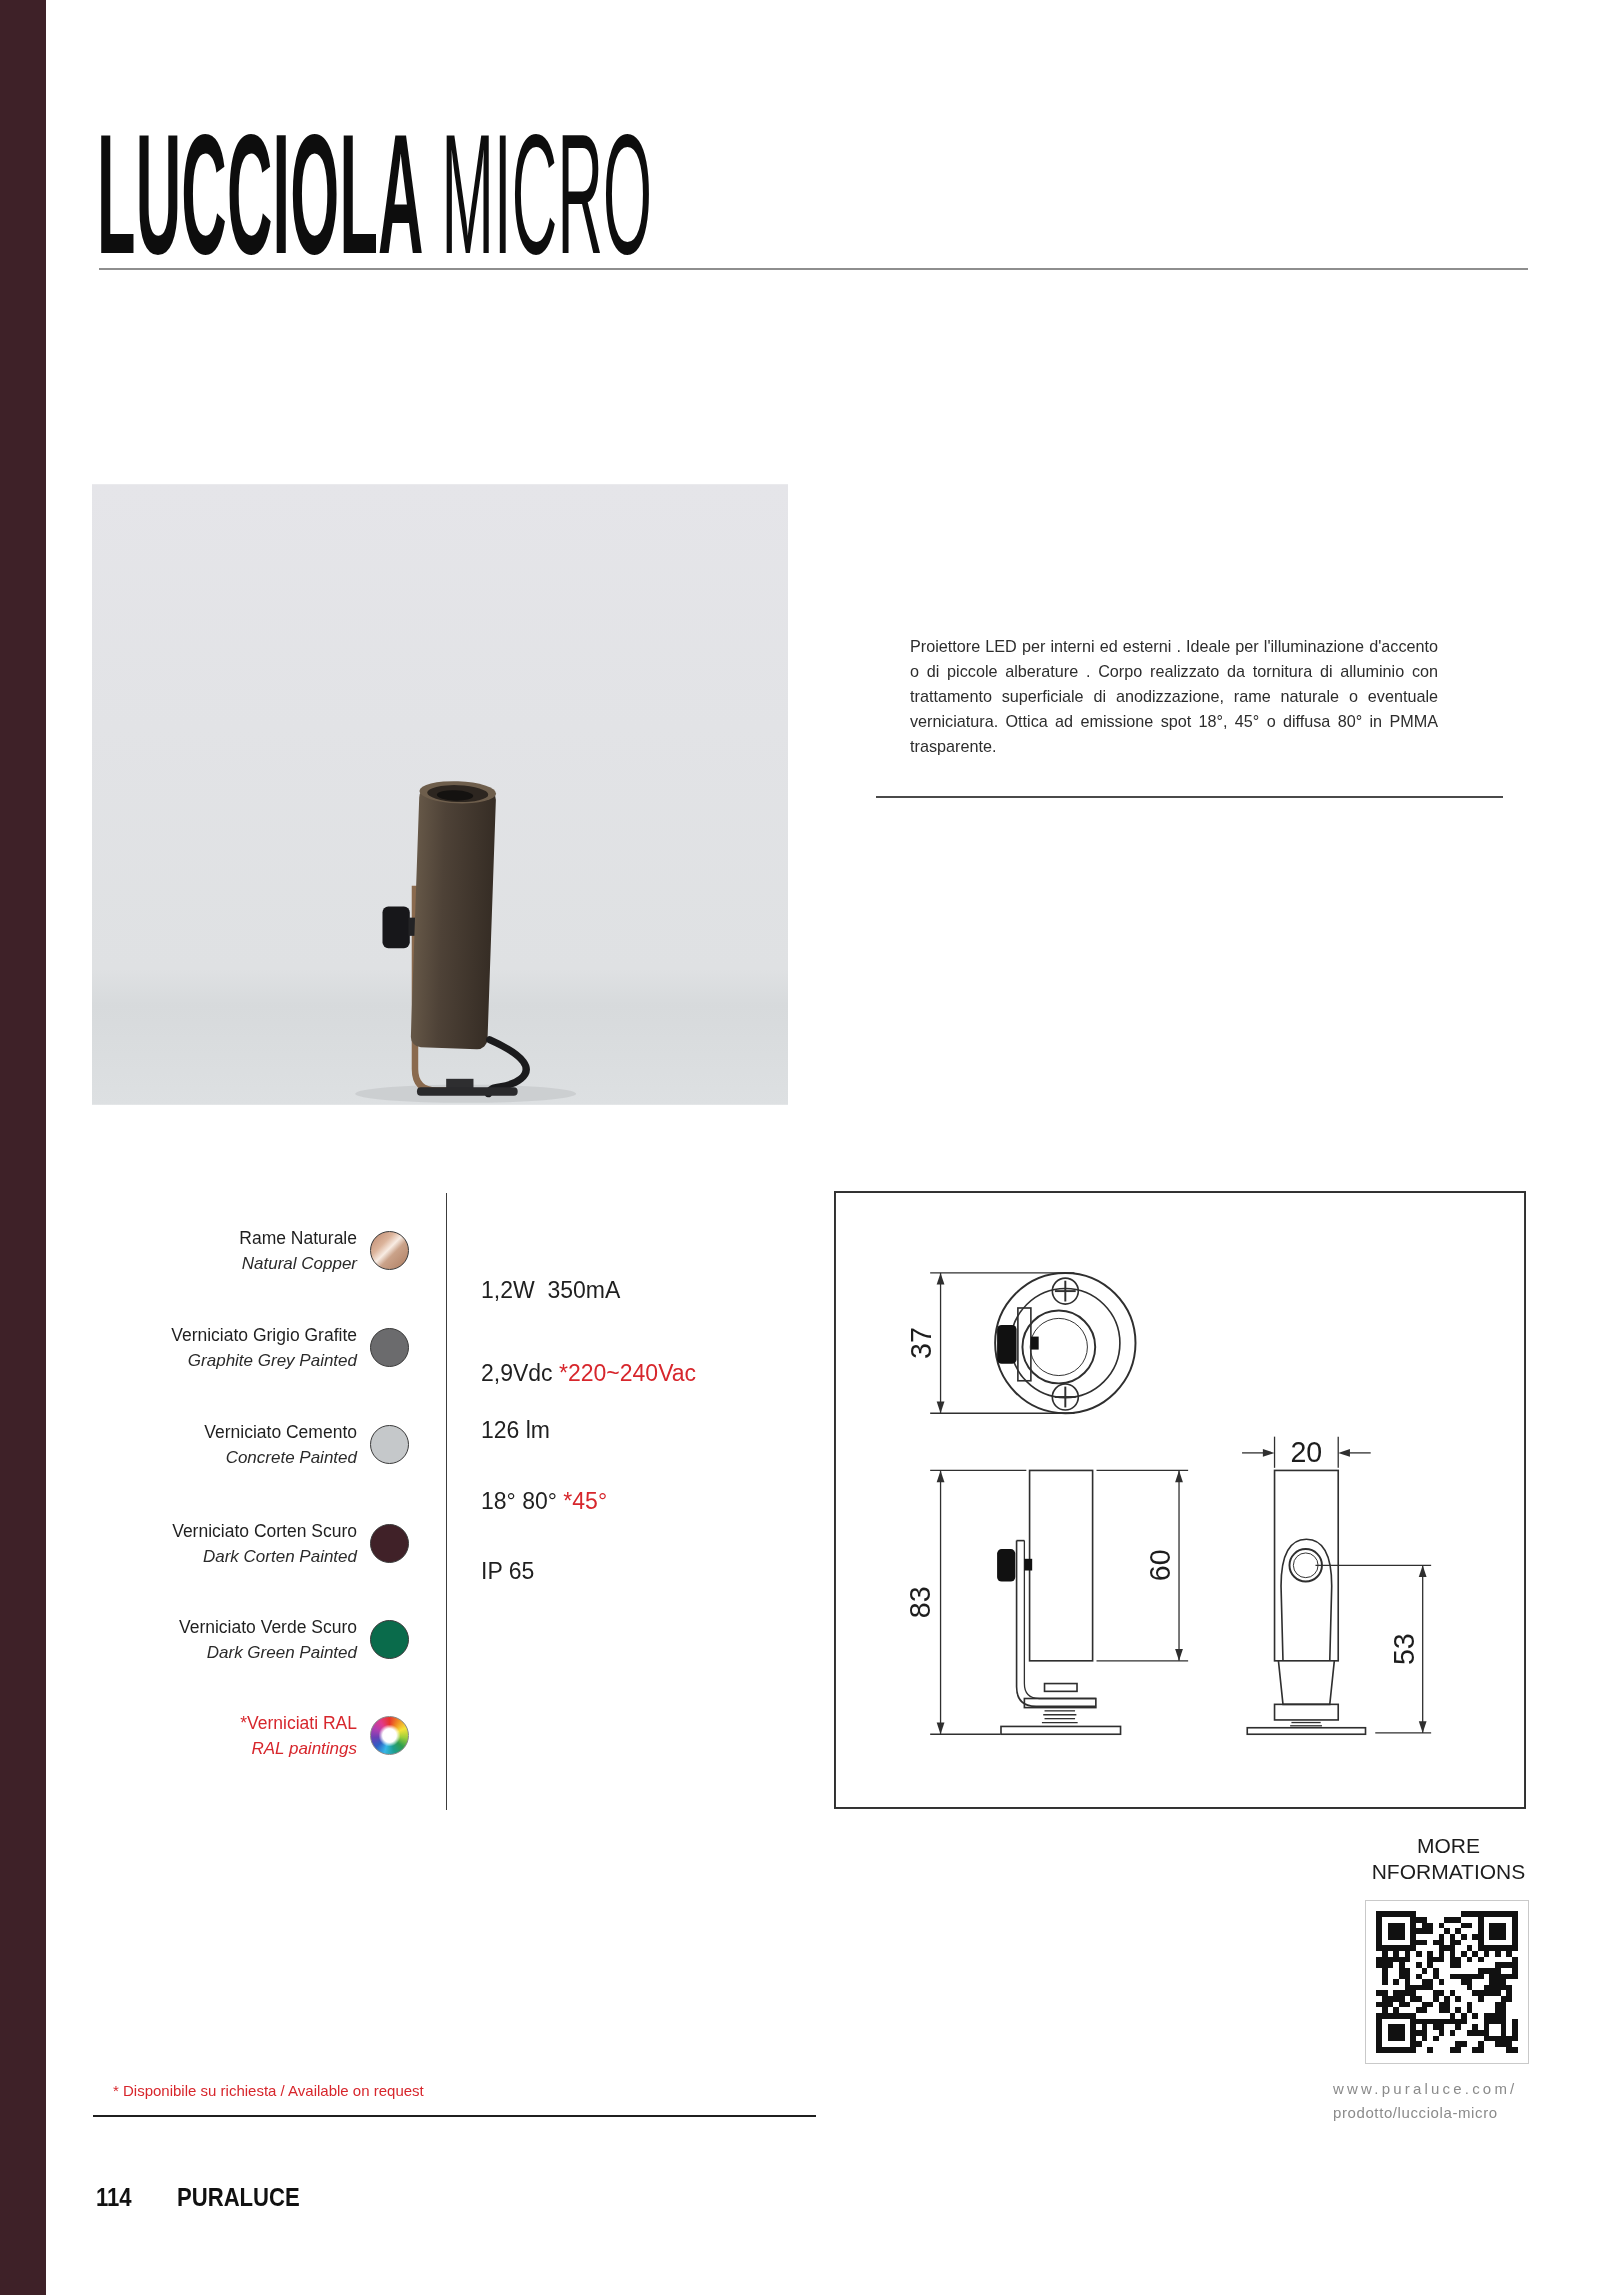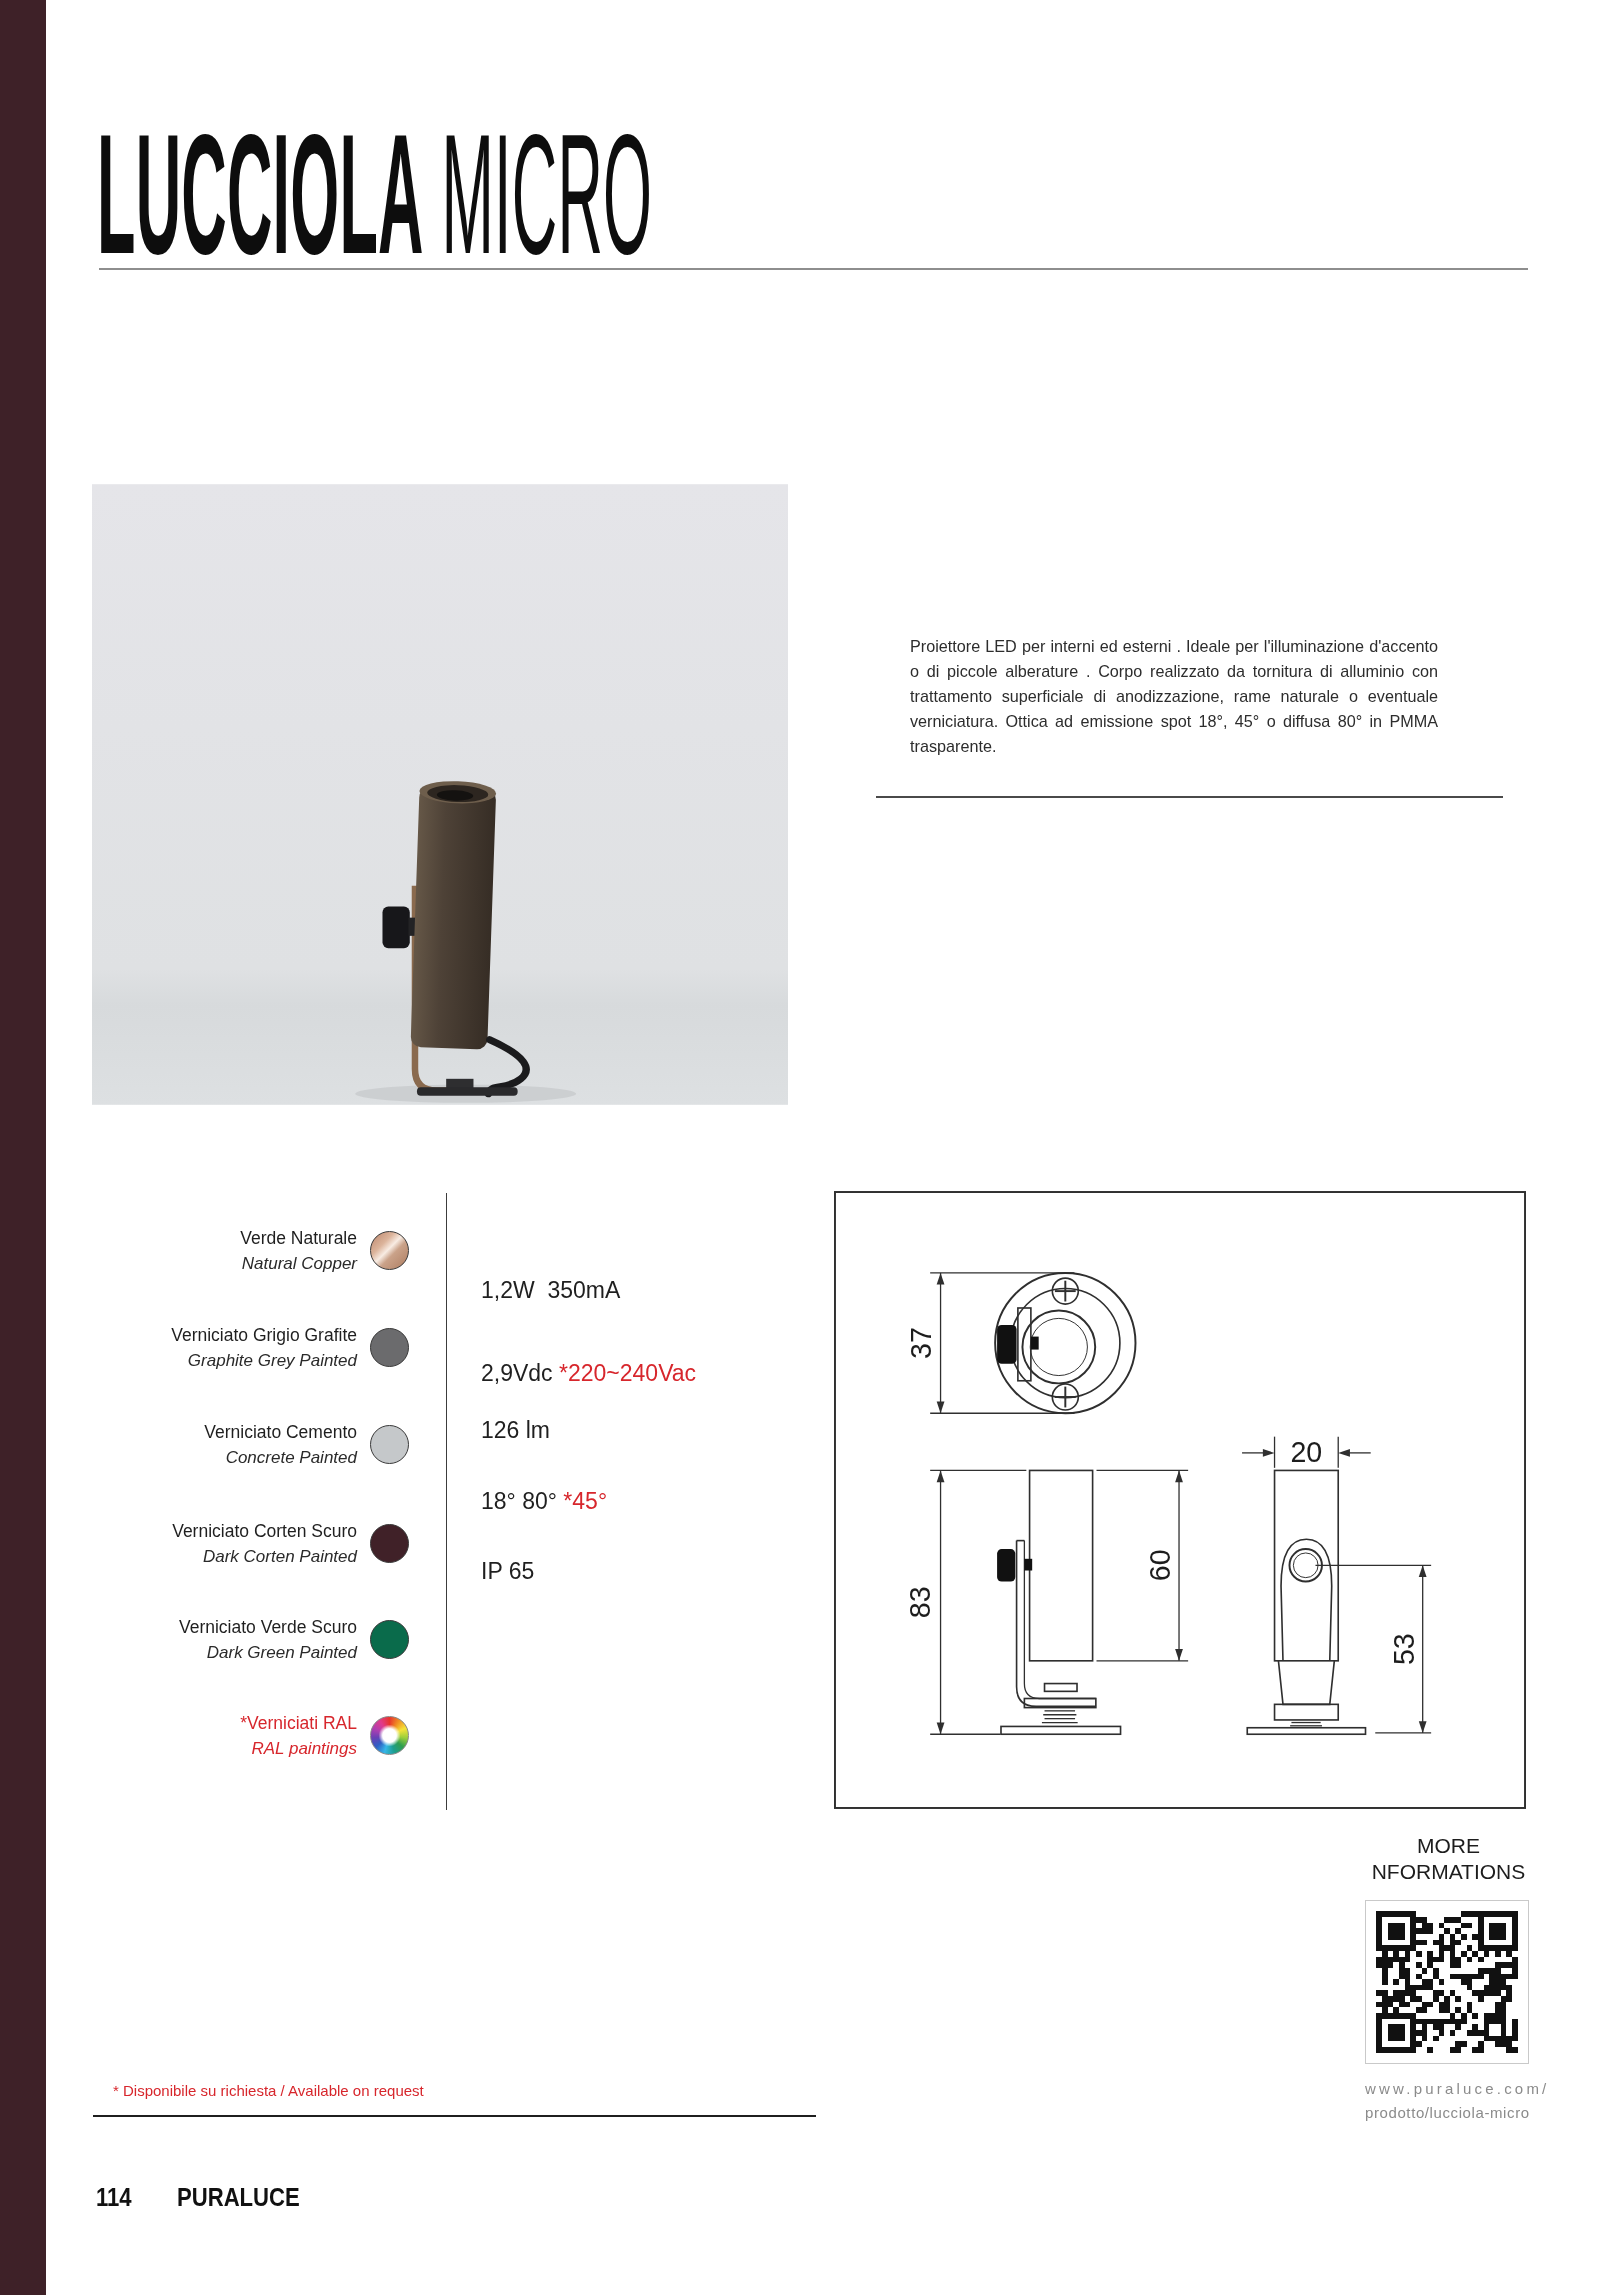--- a/index.html
+++ b/index.html
@@ -49,21 +49,21 @@
   .spec-row{position:absolute;left:481px;font-size:23px;line-height:26px;color:#1f1f1f;white-space:pre;}
   .spec-red{color:#d7262c;}
 
   
   #drawing{left:834px;top:1191px;width:692px;height:618px;}
 
   
   #moreinfo{left:1351px;top:1833px;width:195px;text-align:center;
             font-size:21px;line-height:26px;color:#1d1d1d;}
   #qr{left:1365px;top:1900px;width:164px;height:164px;}
-  #url{left:1365px;top:2077px;color:#8b8b8b;font-size:15px;line-height:24px;white-space:nowrap;}
+  #url{left:1333px;top:2077px;color:#8b8b8b;font-size:15px;line-height:24px;white-space:nowrap;}
   #url .u1{letter-spacing:3.2px;}
   #url .u2{letter-spacing:0.6px;}
 
   
   #footnote{left:93px;top:2082px;font-size:15px;color:#d7262c;white-space:nowrap;margin-left:20px;}
   #footnote-rule{left:93px;top:2115px;width:723px;height:1.9px;background:#1f1f1f;}
 
   
   #footer-num,#footer-brand{top:2182px;font-size:26px;font-weight:700;color:#111;
       transform:scaleX(0.85);transform-origin:left top;white-space:nowrap;}
@@ -116,21 +116,21 @@
     <rect x="545" y="915" width="42" height="18" fill="#2e2e30"></rect>
     <rect x="500" y="928" width="155" height="13" rx="6" fill="#2a2a2c"></rect>
   </svg>
 
   <div id="desc-it" class="desc abs">Proiettore LED per interni ed esterni . Ideale per l'illuminazione d'accento o di piccole alberature . Corpo realizzato da tornitura di alluminio con trattamento superficiale di anodizzazione, rame naturale o eventuale verniciatura. Ottica ad emissione spot 18°, 45° o diffusa 80° in PMMA trasparente.</div>
   <div id="desc-divider" class="abs"></div>
 
   <div id="finishes">
       <div class="finish-row" style="top: 1226px;">
         <div class="finish-labels">
-          <div class="finish-main">Verde Naturale</div>
+          <div class="finish-main">Rame Naturale</div>
           <div class="finish-sub">Natural Copper</div>
         </div>
         <div class="swatch" style="background: linear-gradient(135deg, rgb(185, 131, 106) 0%, rgb(220, 180, 155) 32%, rgb(248, 236, 227) 47%, rgb(202, 162, 137) 60%, rgb(173, 124, 96) 100%);"></div>
       </div>
       <div class="finish-row" style="top: 1323px;">
         <div class="finish-labels">
           <div class="finish-main">Verniciato Grigio Grafite</div>
           <div class="finish-sub">Graphite Grey Painted</div>
         </div>
         <div class="swatch" style="background: rgb(107, 107, 109);"></div>

